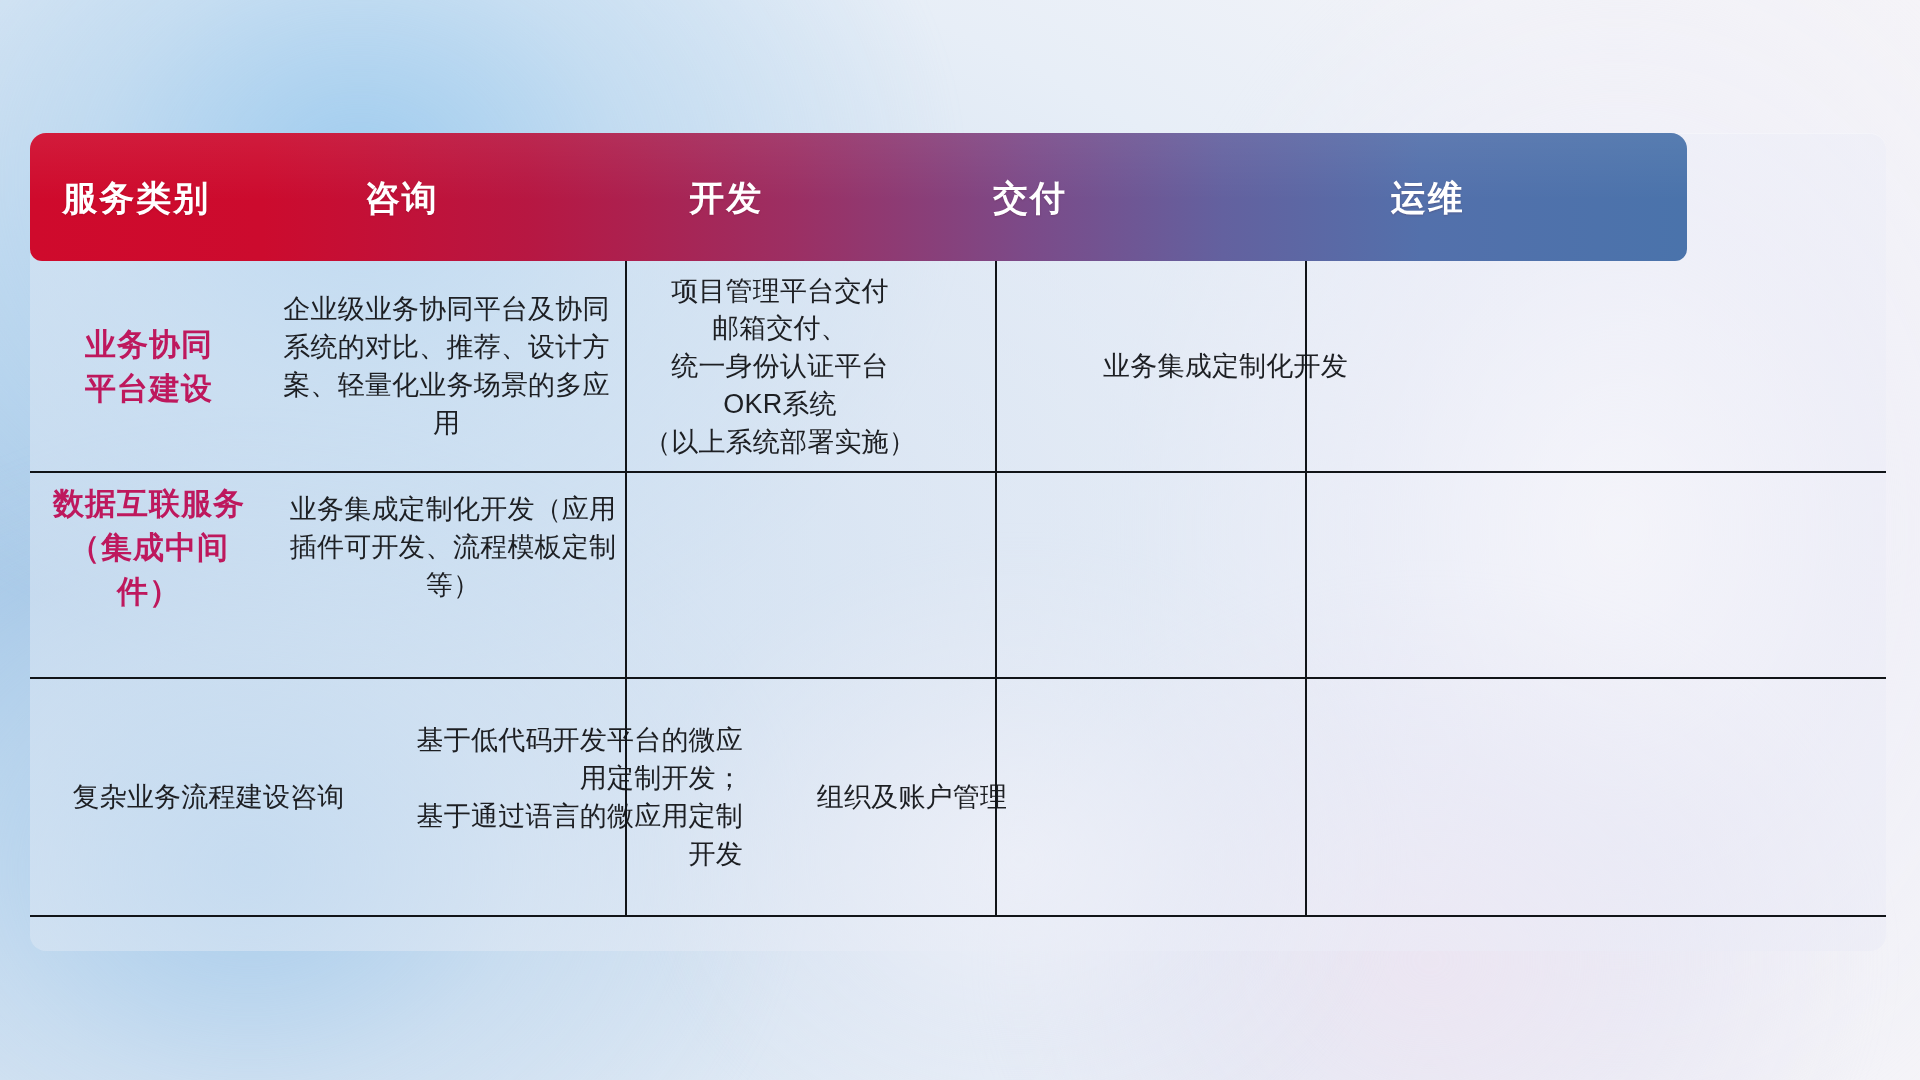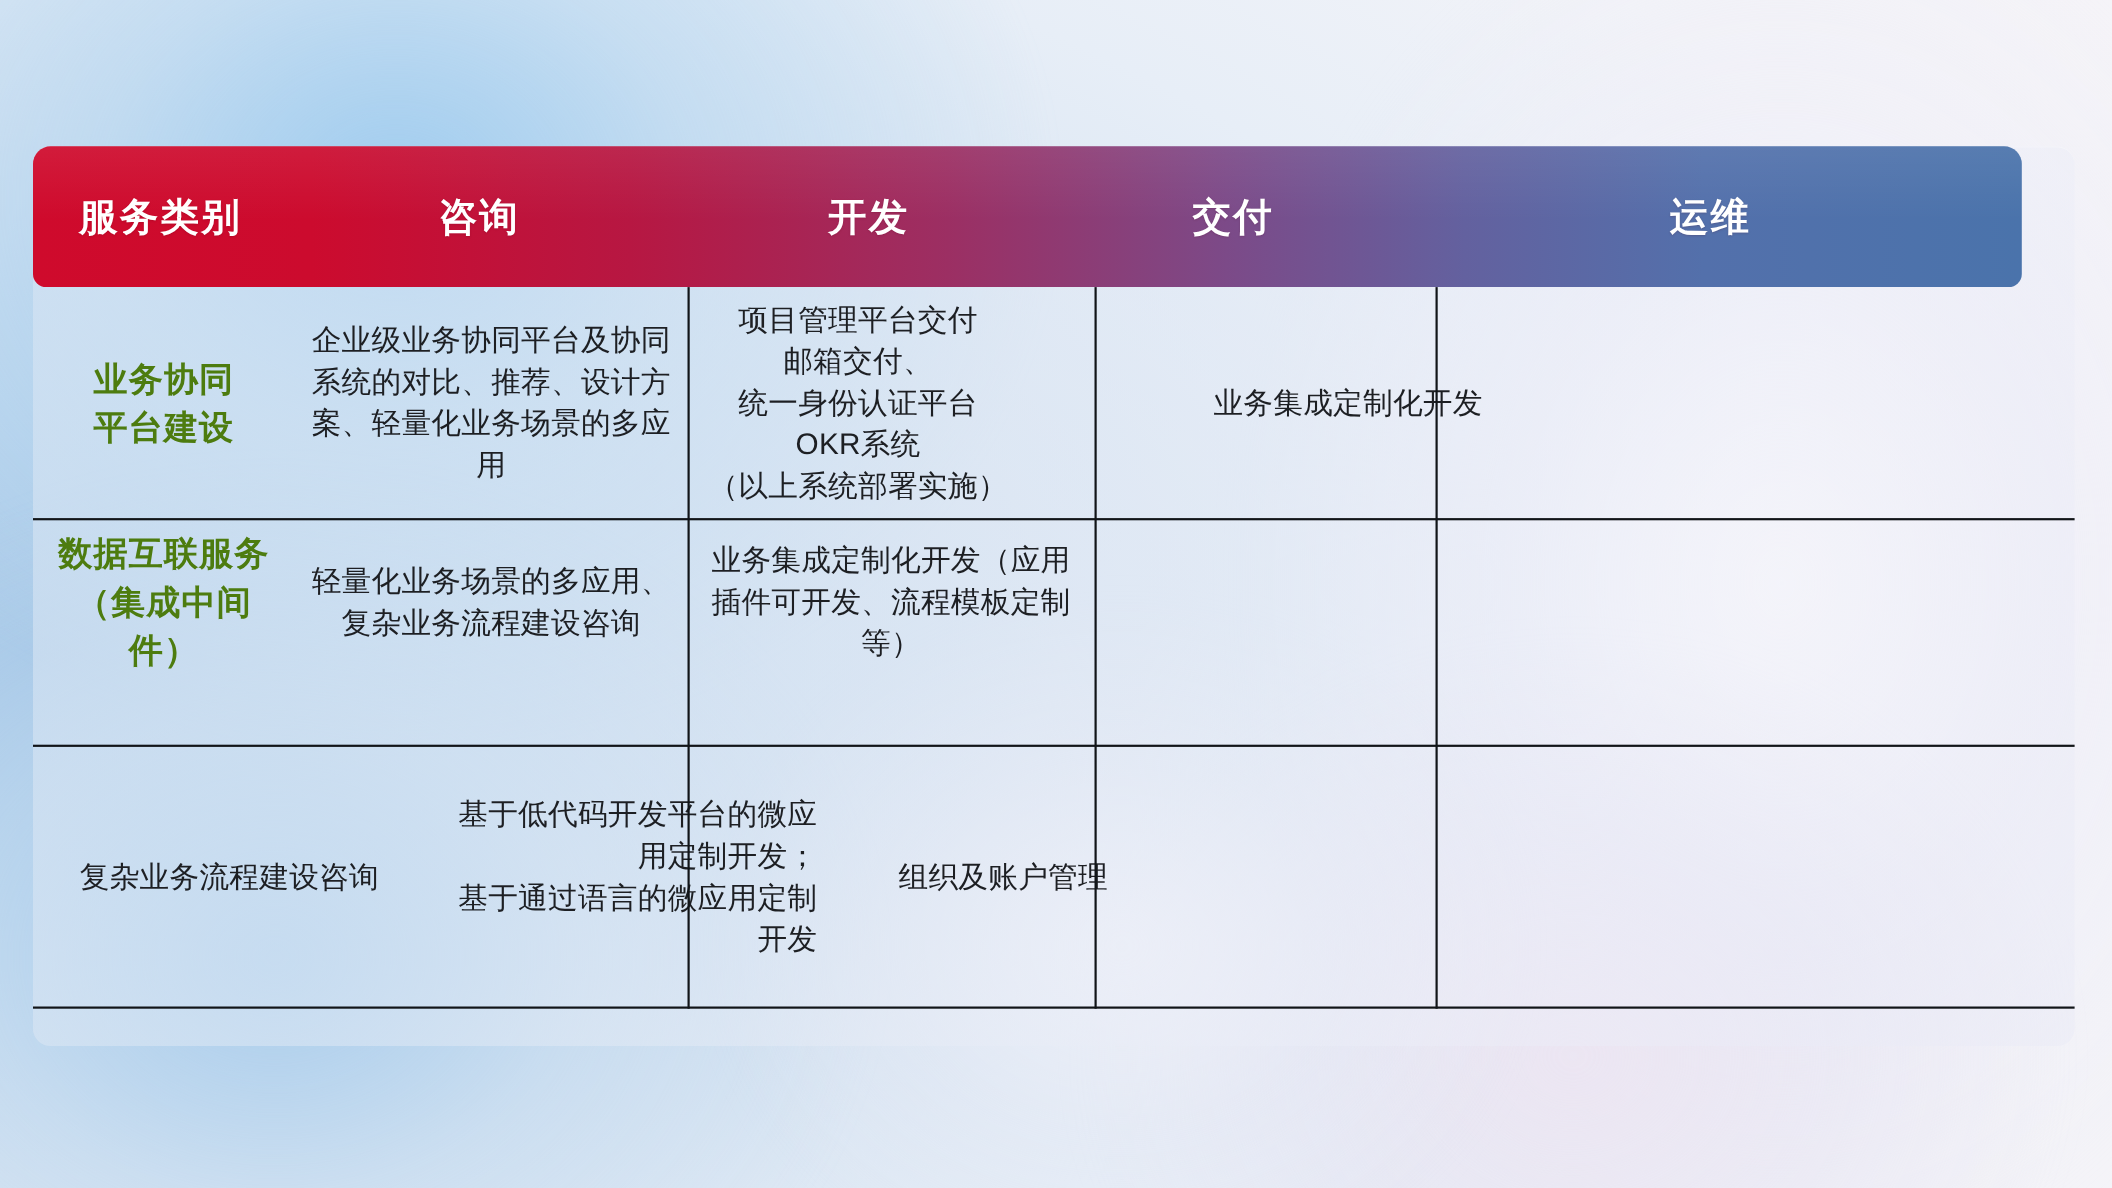--- a/index.html
+++ b/index.html
@@ -73,21 +73,21 @@
         rgba(236,238,248,0.46) 74%,
         rgba(233,234,246,0.48) 100%);
     box-shadow: 0 1px 0 rgba(255,255,255,0.35) inset;
   }
 
   
   #table-header {
     position: absolute;
     left: 30px;
     top: 133px;
-    width: 1808px;
+    width: 1657px;
     height: 128px;
     border-radius: 16px 16px 12px 12px;
     background: linear-gradient(90deg,
         #cf0a2c 0%,
         #cc0b2e 14%,
         #b71742 30%,
         #9c2f63 46%,
         #7c4a88 60%,
         #63619f 72%,
         #5370ab 84%,
@@ -137,21 +137,21 @@
   .cell {
     display: flex;
     align-items: center;
     justify-content: center;
     text-align: center;
     box-sizing: border-box;
     padding: 6px 14px;
     position: relative;
   }
   .cell-label {
-    color: #4d7c0f;
+    color: #be185d;
     font-weight: 700;
     font-size: 31px;
     line-height: 1.42;
     letter-spacing: 1px;
   }
   .cell-text {
     color: #1d1f23;
     font-weight: 400;
     font-size: 27px;
     line-height: 1.40;
@@ -225,23 +225,20 @@
     <div class="cell c4">
       <span class="cell-text">业务集成定制化开发</span>
     </div>
   </div>
 
   <div class="row" id="row-1">
     <div class="cell c0">
       <span class="cell-label" style="white-space: pre-line;">数据互联服务
 （集成中间件）</span>
     </div>
-    <div class="cell c1">
-      <span class="cell-text">轻量化业务场景的多应用、复杂业务流程建设咨询</span>
-    </div>
     <div class="cell c2">
       <span class="cell-text">业务集成定制化开发（应用插件可开发、流程模板定制等）</span>
     </div>
     <div class="cell c3">
       <span class="cell-text"></span>
     </div>
     <div class="cell c4">
       <span class="cell-text"></span>
     </div>
   </div>

